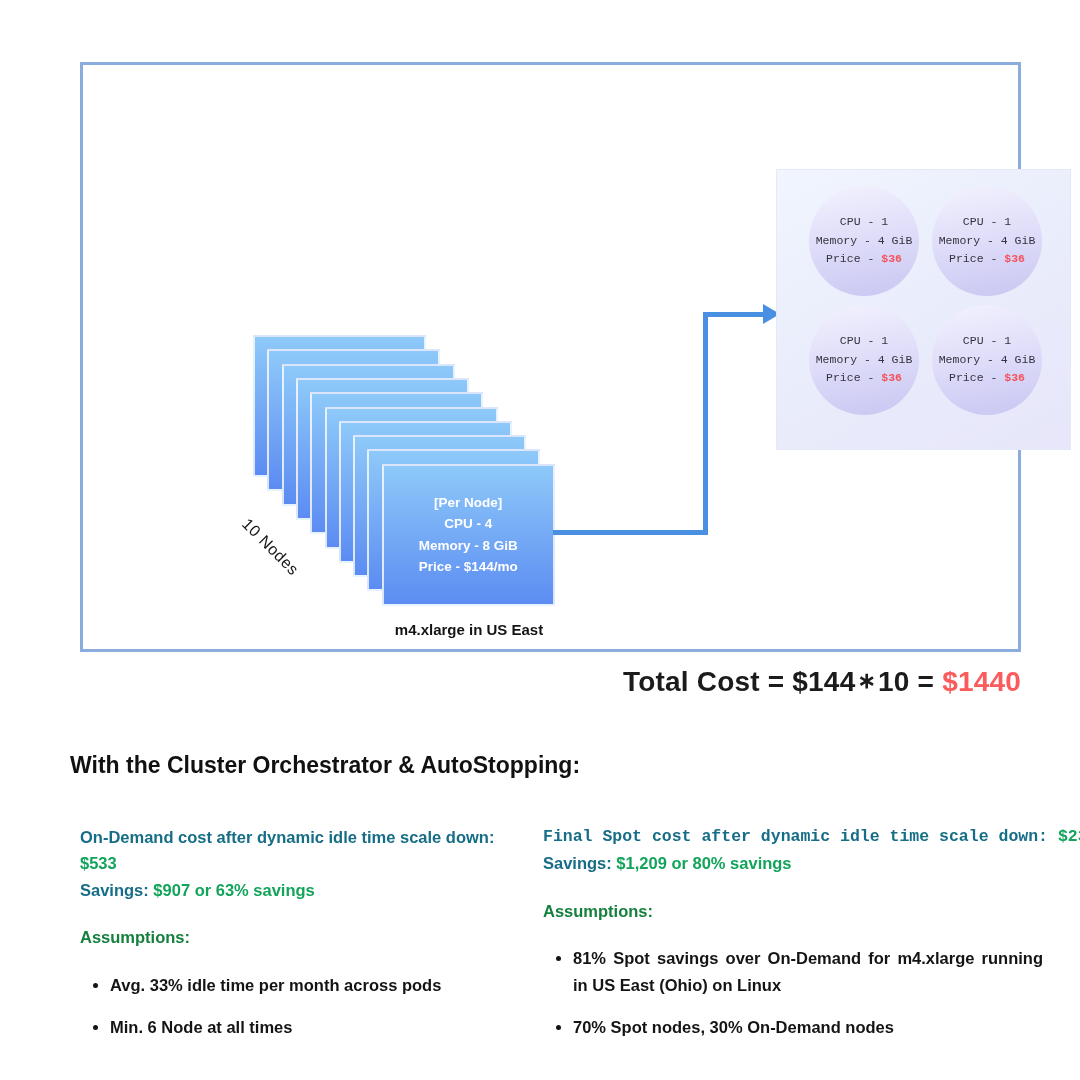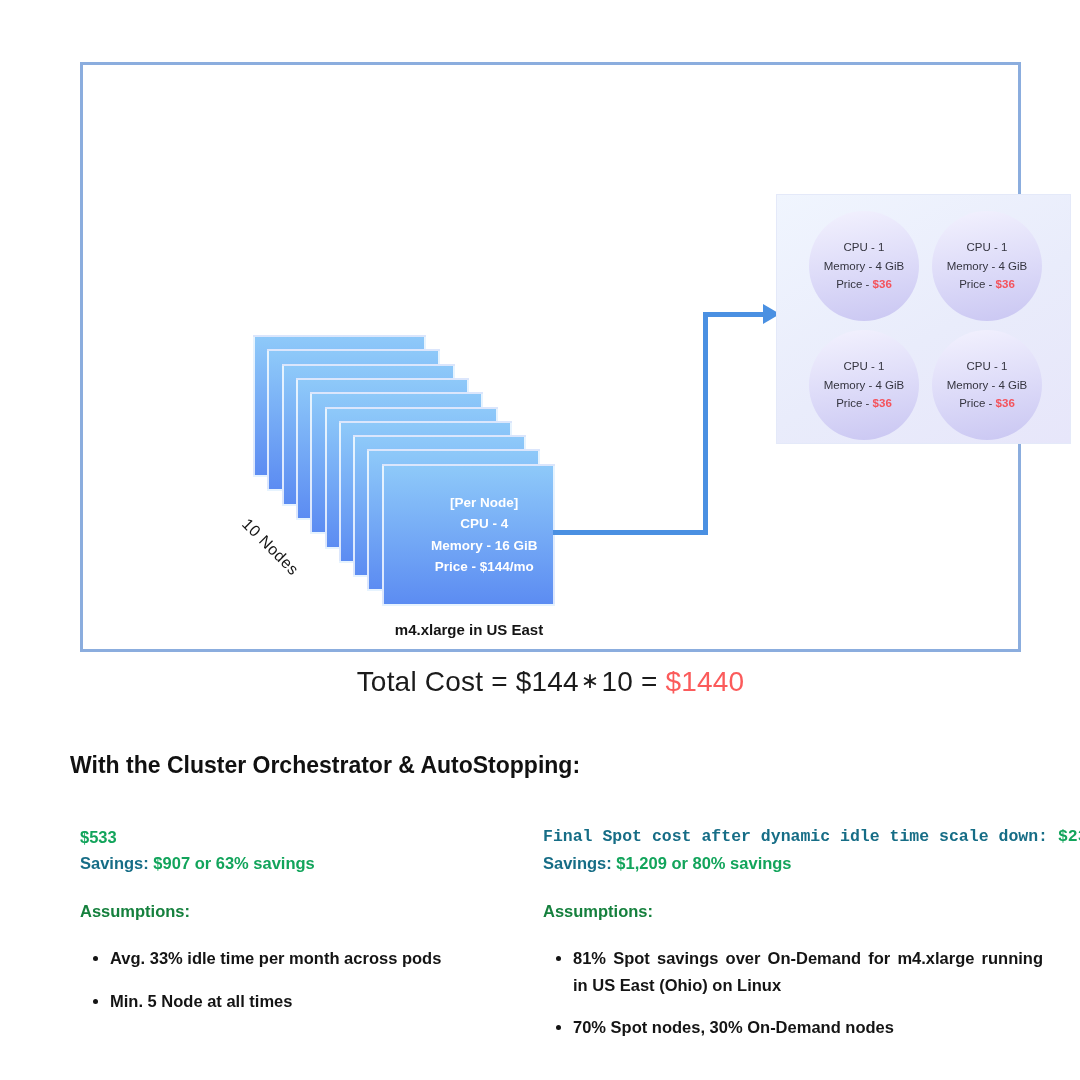--- a/index.html
+++ b/index.html
@@ -39,21 +39,20 @@
   .node-label {
     position: absolute;
     left: 128.7px; top: 128.7px;
     width: 173px; height: 142px;
     display: flex; flex-direction: column;
     align-items: center; justify-content: center;
     color: #ffffff;
     font-size: 13.5px; font-weight: bold;
     line-height: 1.58;
     text-align: center;
-    margin-left: 16px;
   }
   .rotated-label {
     position: absolute;
     left: 168px; top: 450px;
     transform: rotate(45deg);
     transform-origin: left top;
     font-size: 16px; font-weight: 500;
     color: #151515;
     letter-spacing: 0.5px;
     white-space: nowrap;
@@ -78,24 +77,25 @@
     left: 680px; top: 239px;
     width: 0; height: 0;
     border-left: 17px solid #4a90e2;
     border-top: 10.5px solid transparent;
     border-bottom: 10.5px solid transparent;
   }
 
   
   .pods-panel {
     position: absolute;
-    left: 693px; top: 129px;
-    width: 295px; height: 250px;
+    left: 693px; top: 104px;
+    width: 295px; height: 281px;
     background: linear-gradient(150deg, #f0f5fe 0%, #e9ecfb 55%, #e7e6fa 100%);
     border: 1px solid #e4e9f9;
+    font-family: Liberation Mono, monospace;
   }
   .pod {
     position: absolute;
     width: 110px; height: 110px;
     border-radius: 50%;
     background: linear-gradient(170deg, #f3f2fe 0%, #dcdaf8 55%, #c9c6f2 100%);
     display: flex; flex-direction: column;
     align-items: center; justify-content: center;
     font-size: 11.5px; font-weight: 500;
     color: #34343f;
@@ -114,22 +114,22 @@
     text-align: center;
     font-size: 15.5px; font-weight: bold;
     color: #141414;
   }
 
   
   .total-cost {
     position: absolute;
     left: 80px; top: 666px;
     width: 941px;
-    text-align: center;
-    font-size: 28px; font-weight: normal;
+    text-align: right;
+    font-size: 28px; font-weight: bold;
     color: #1b1b1b;
     letter-spacing: 0.2px;
   }
   .total-cost .op { font-size: 22px; vertical-align: 3px; padding: 0 2px; }
   .total-cost .red { color: #fb5b5b; }
 
   
   .heading {
     position: absolute;
     left: 70px; top: 752px;
@@ -170,21 +170,21 @@
       <div class="ns" style="--i:3"></div>
       <div class="ns" style="--i:4"></div>
       <div class="ns" style="--i:5"></div>
       <div class="ns" style="--i:6"></div>
       <div class="ns" style="--i:7"></div>
       <div class="ns" style="--i:8"></div>
       <div class="ns" style="--i:9"></div>
       <div class="node-label">
         <div>[Per Node]</div>
         <div>CPU - 4</div>
-        <div>Memory - 16 GiB</div>
+        <div>Memory - 8 GiB</div>
         <div>Price - $144/mo</div>
       </div>
     </div>
 
     <div class="rotated-label">10 Nodes</div>
 
     <div class="stack-caption">
       <div>m4.xlarge in US East</div>
     </div>
 
@@ -219,29 +219,30 @@
   </div>
 
   <div class="total-cost">
     <span>Total Cost = $144</span><span class="op">∗</span><span>10 = </span><span class="red">$1440</span>
   </div>
 
   <div class="heading">With the Cluster Orchestrator &amp; AutoStopping:</div>
 
   <div class="col col-left">
     <div>
+      <span class="teal block">On-Demand cost after dynamic idle time scale down:</span>
       <span class="green block">$533</span>
     </div>
     <div>
       <span class="teal">Savings: </span><span class="green">$907 or 63% savings</span>
     </div>
     <div class="assumptions">Assumptions:</div>
     <ul>
       <li>Avg. 33% idle time per month across pods</li>
-      <li>Min. 5 Node at all times</li>
+      <li>Min. 6 Node at all times</li>
     </ul>
   </div>
 
   <div class="col col-right">
     <div class="nowrap">
       <span class="teal">Final Spot cost after dynamic idle time scale down: </span><span class="green">$231</span>
     </div>
     <div>
       <span class="teal">Savings: </span><span class="green">$1,209 or 80% savings</span>
     </div>

